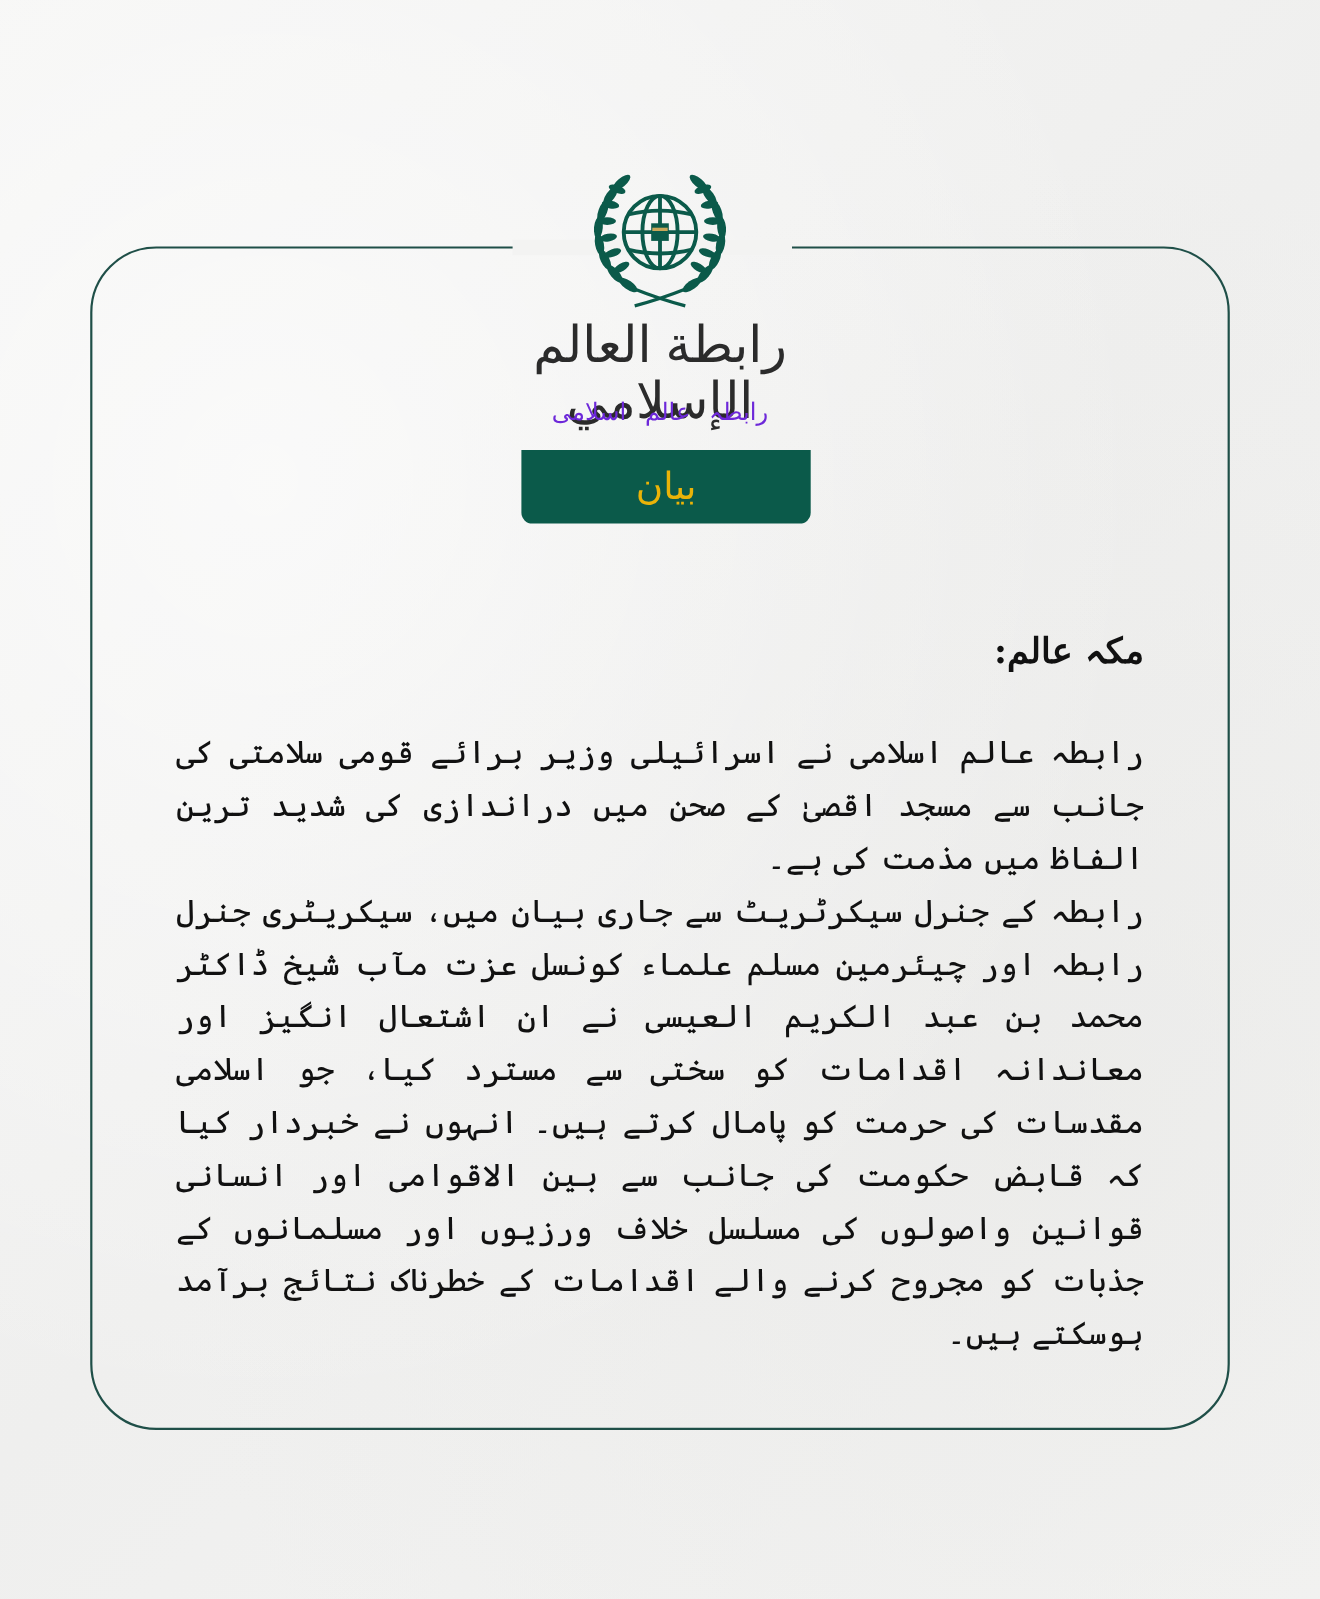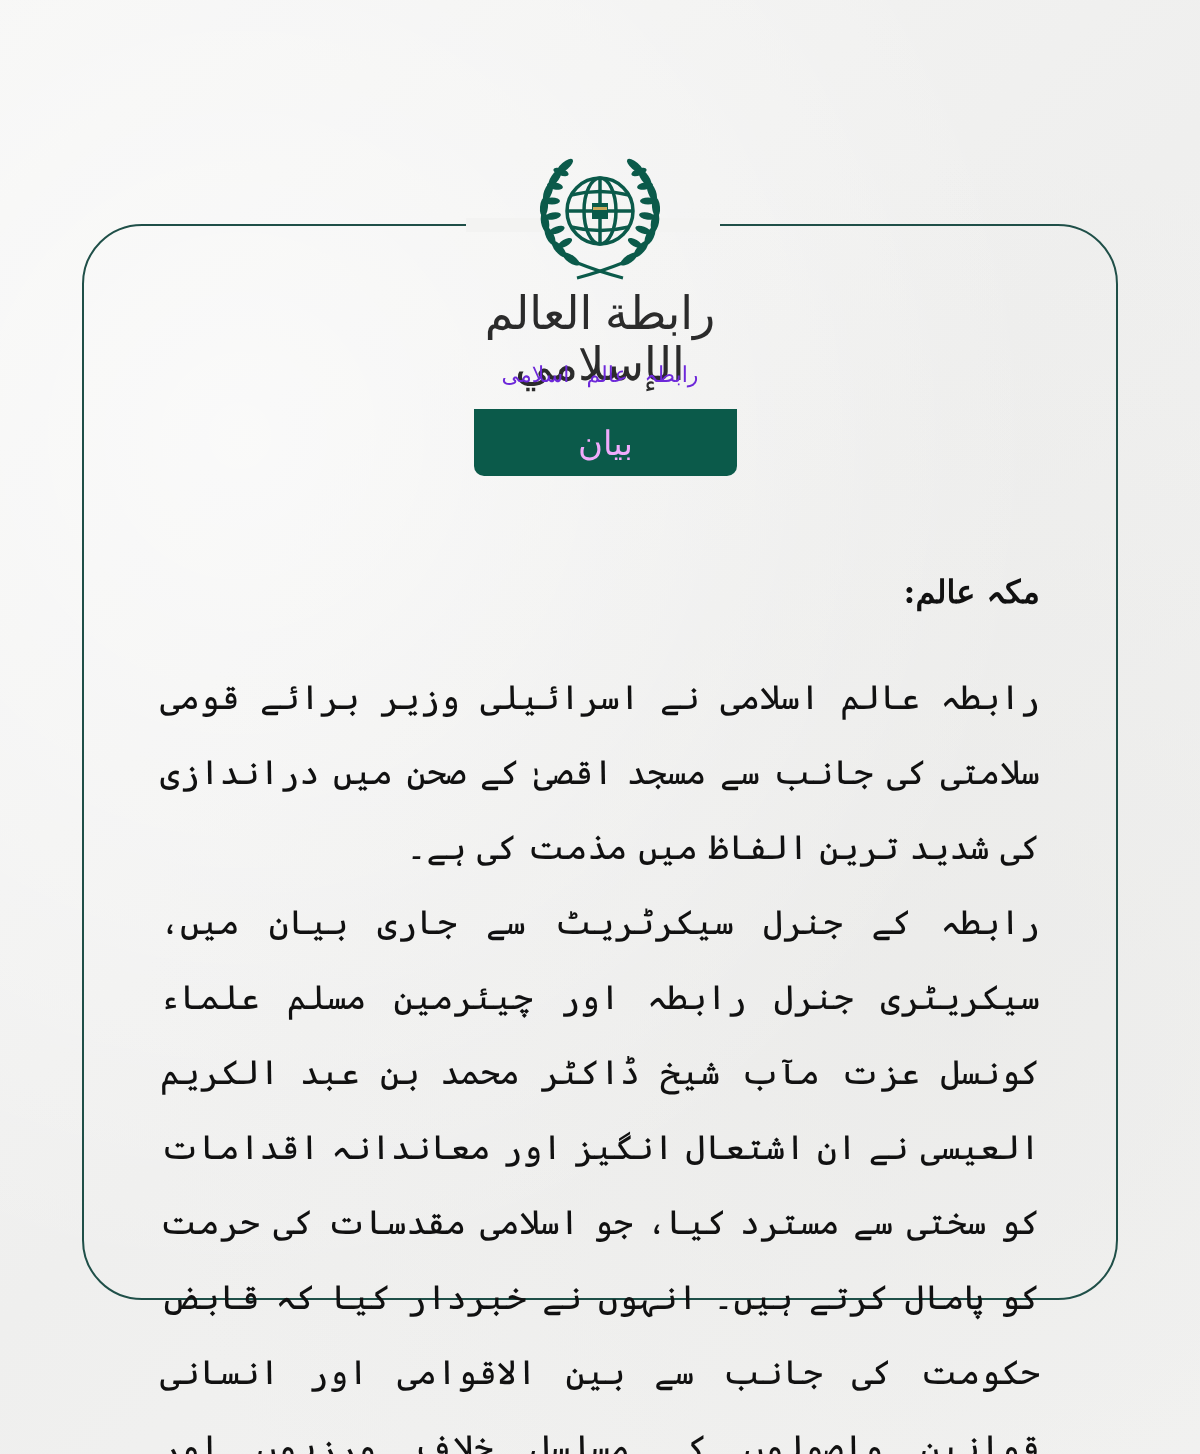--- a/index.html
+++ b/index.html
@@ -35,32 +35,32 @@
     position: absolute; left: 440px; top: 362px; width: 320px; text-align: center;
     font-family: "DejaVu Serif", serif; font-size: 22px; color: #6d28d9;
     direction: rtl; word-spacing: 10px;
   }
   .banner {
     position: absolute; left: 474px; top: 409px; width: 263px; height: 67px;
     background: #0b5a4a; border-radius: 0 0 10px 10px;
     display: flex; align-items: center; justify-content: center;
   }
   .banner span {
-    color: #f0abfc; font-family: "DejaVu Serif", serif; font-size: 34px; direction: rtl;
+    color: #eab308; font-family: "DejaVu Serif", serif; font-size: 34px; direction: rtl;
   }
   .content {
     position: absolute; left: 160px; top: 560px; width: 880px;
     direction: rtl; text-align: right;
     font-family: "DejaVu Serif", serif; color: #111;
   }
   .dateline {
     font-size: 32px; font-weight: bold; line-height: 64px; margin-bottom: 36px;
   }
   .para p {
-    margin: 0; font-size: 34px; line-height: 75px; text-align: justify;
+    margin: 0; font-size: 29px; line-height: 48px; text-align: justify;
     text-align-last: right;
   }
 </style>
 </head>
 <body>
 
 <div class="bg-texture"></div>
 
 <div class="frame"></div>
 <div class="frame-gap"></div>

